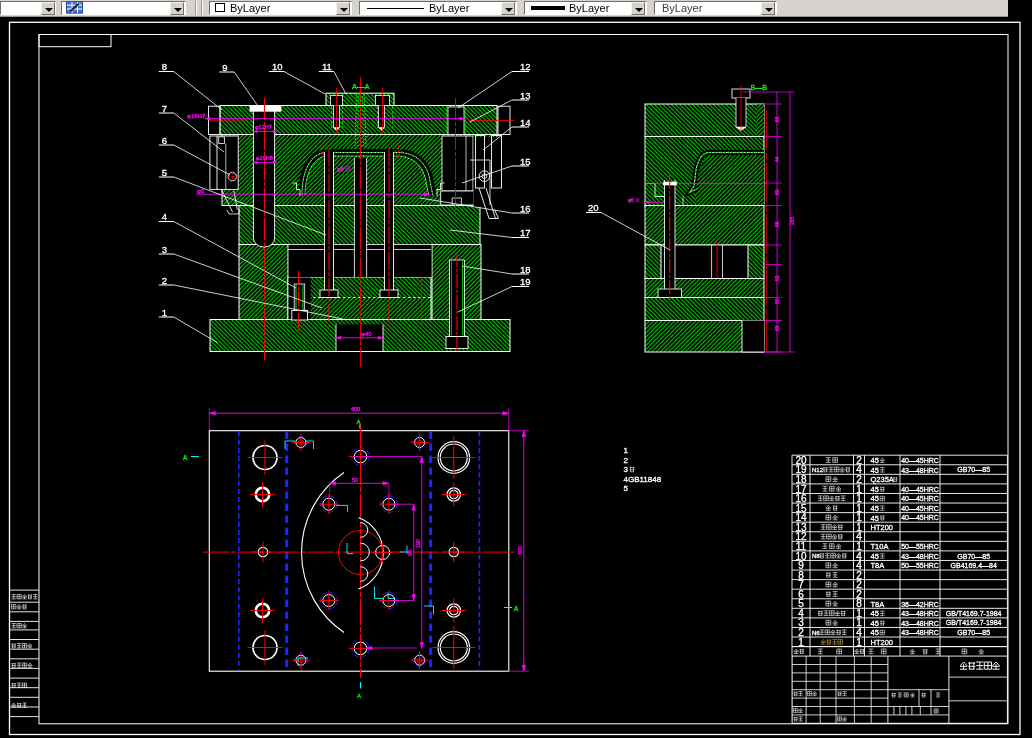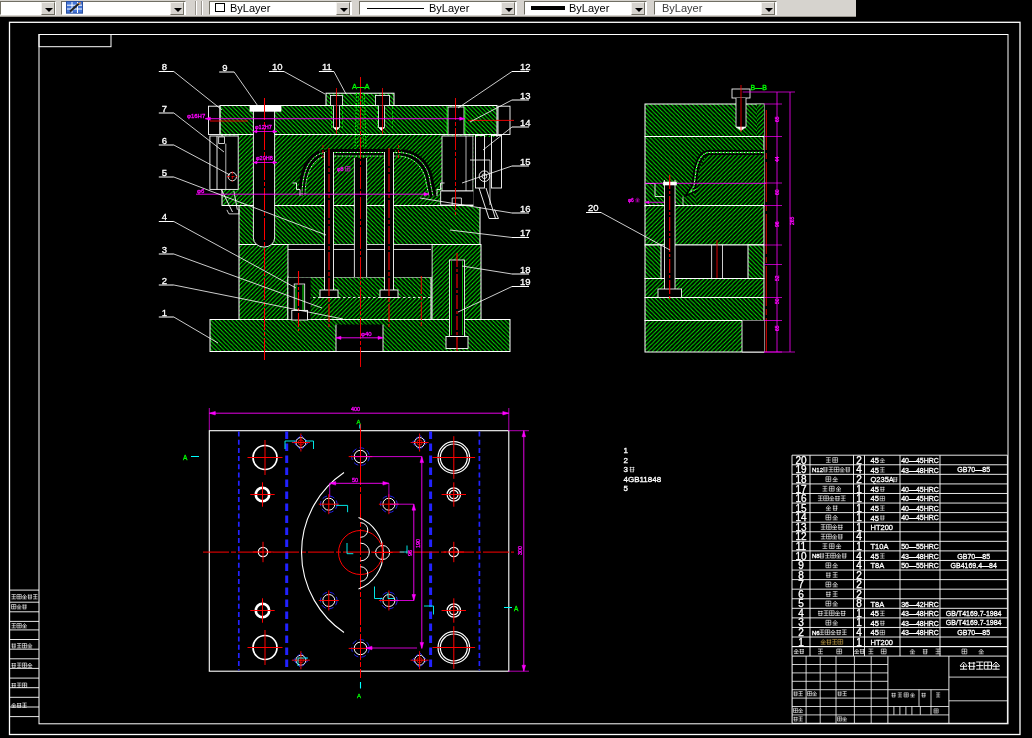--- a/index.html
+++ b/index.html
@@ -1,15 +1,15 @@
 <!DOCTYPE html>
 <html><head><meta charset="utf-8"><style>
 html,body{margin:0;padding:0;background:#000;width:1032px;height:738px;overflow:hidden}
 *{box-sizing:border-box}
-.tb{position:absolute;left:0;top:0;width:856px;height:17px;background:#d6d3ce;border-bottom:1px solid #9a968f}
+.tb{position:absolute;left:0;top:0;width:1008px;height:17px;background:#d6d3ce;border-bottom:1px solid #9a968f}
 .cbw{position:absolute;top:1px;height:14px;background:#fff;border-top:1px solid #716f64;border-left:1px solid #716f64;border-bottom:1px solid #fff;border-right:1px solid #fff}
 .ar{position:absolute;top:2px;width:14px;height:13px;background:#d6d3ce;border-top:1px solid #f4f2ee;border-left:1px solid #f4f2ee;border-bottom:1px solid #716f64;border-right:1px solid #716f64}
 .ar:after{content:"";position:absolute;left:3px;top:5px;border:4px solid transparent;border-top:4px solid #000}
 .bt{position:absolute;top:2px;font:11px "Liberation Sans",sans-serif;color:#000}
 .sep{position:absolute;top:1px;width:2px;height:14px;border-left:1px solid #9a968f;border-right:1px solid #fff}
 svg{position:absolute;left:0;top:17px}
 </style></head><body>
 <div class="tb">
  <div class="cbw" style="left:0;width:56px"></div>
     <div class="ar" style="left:41px"></div>

